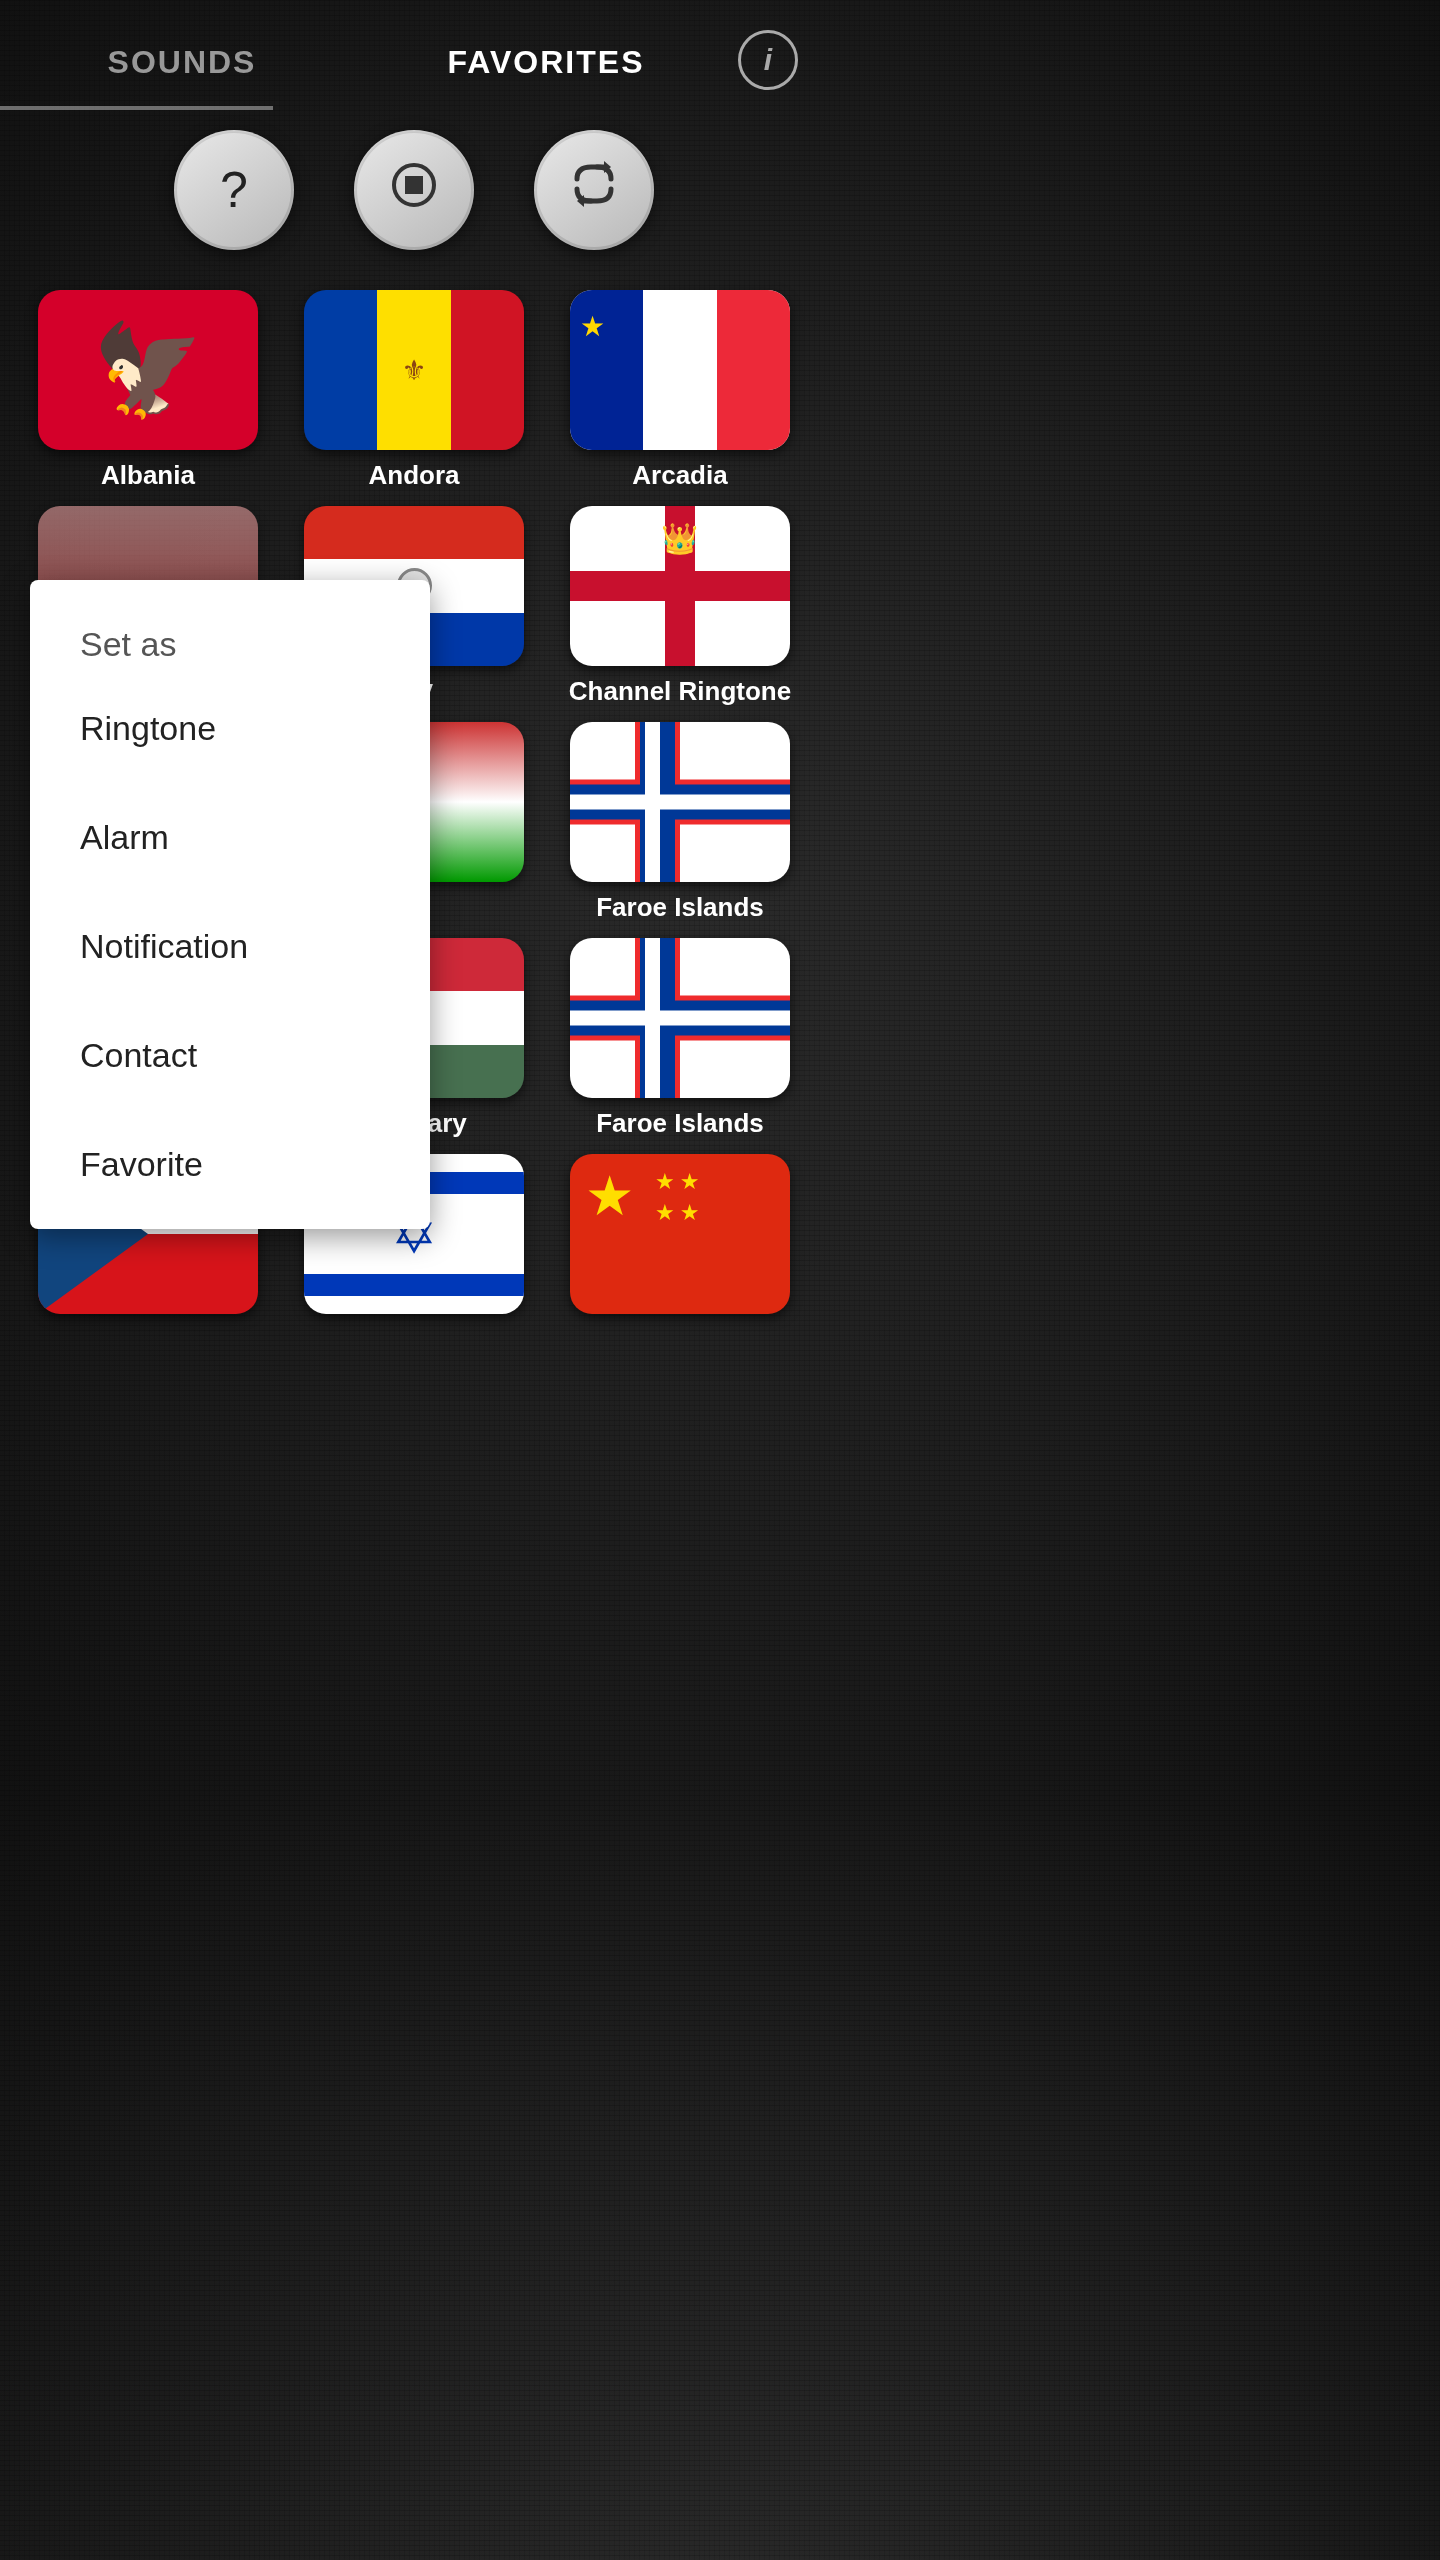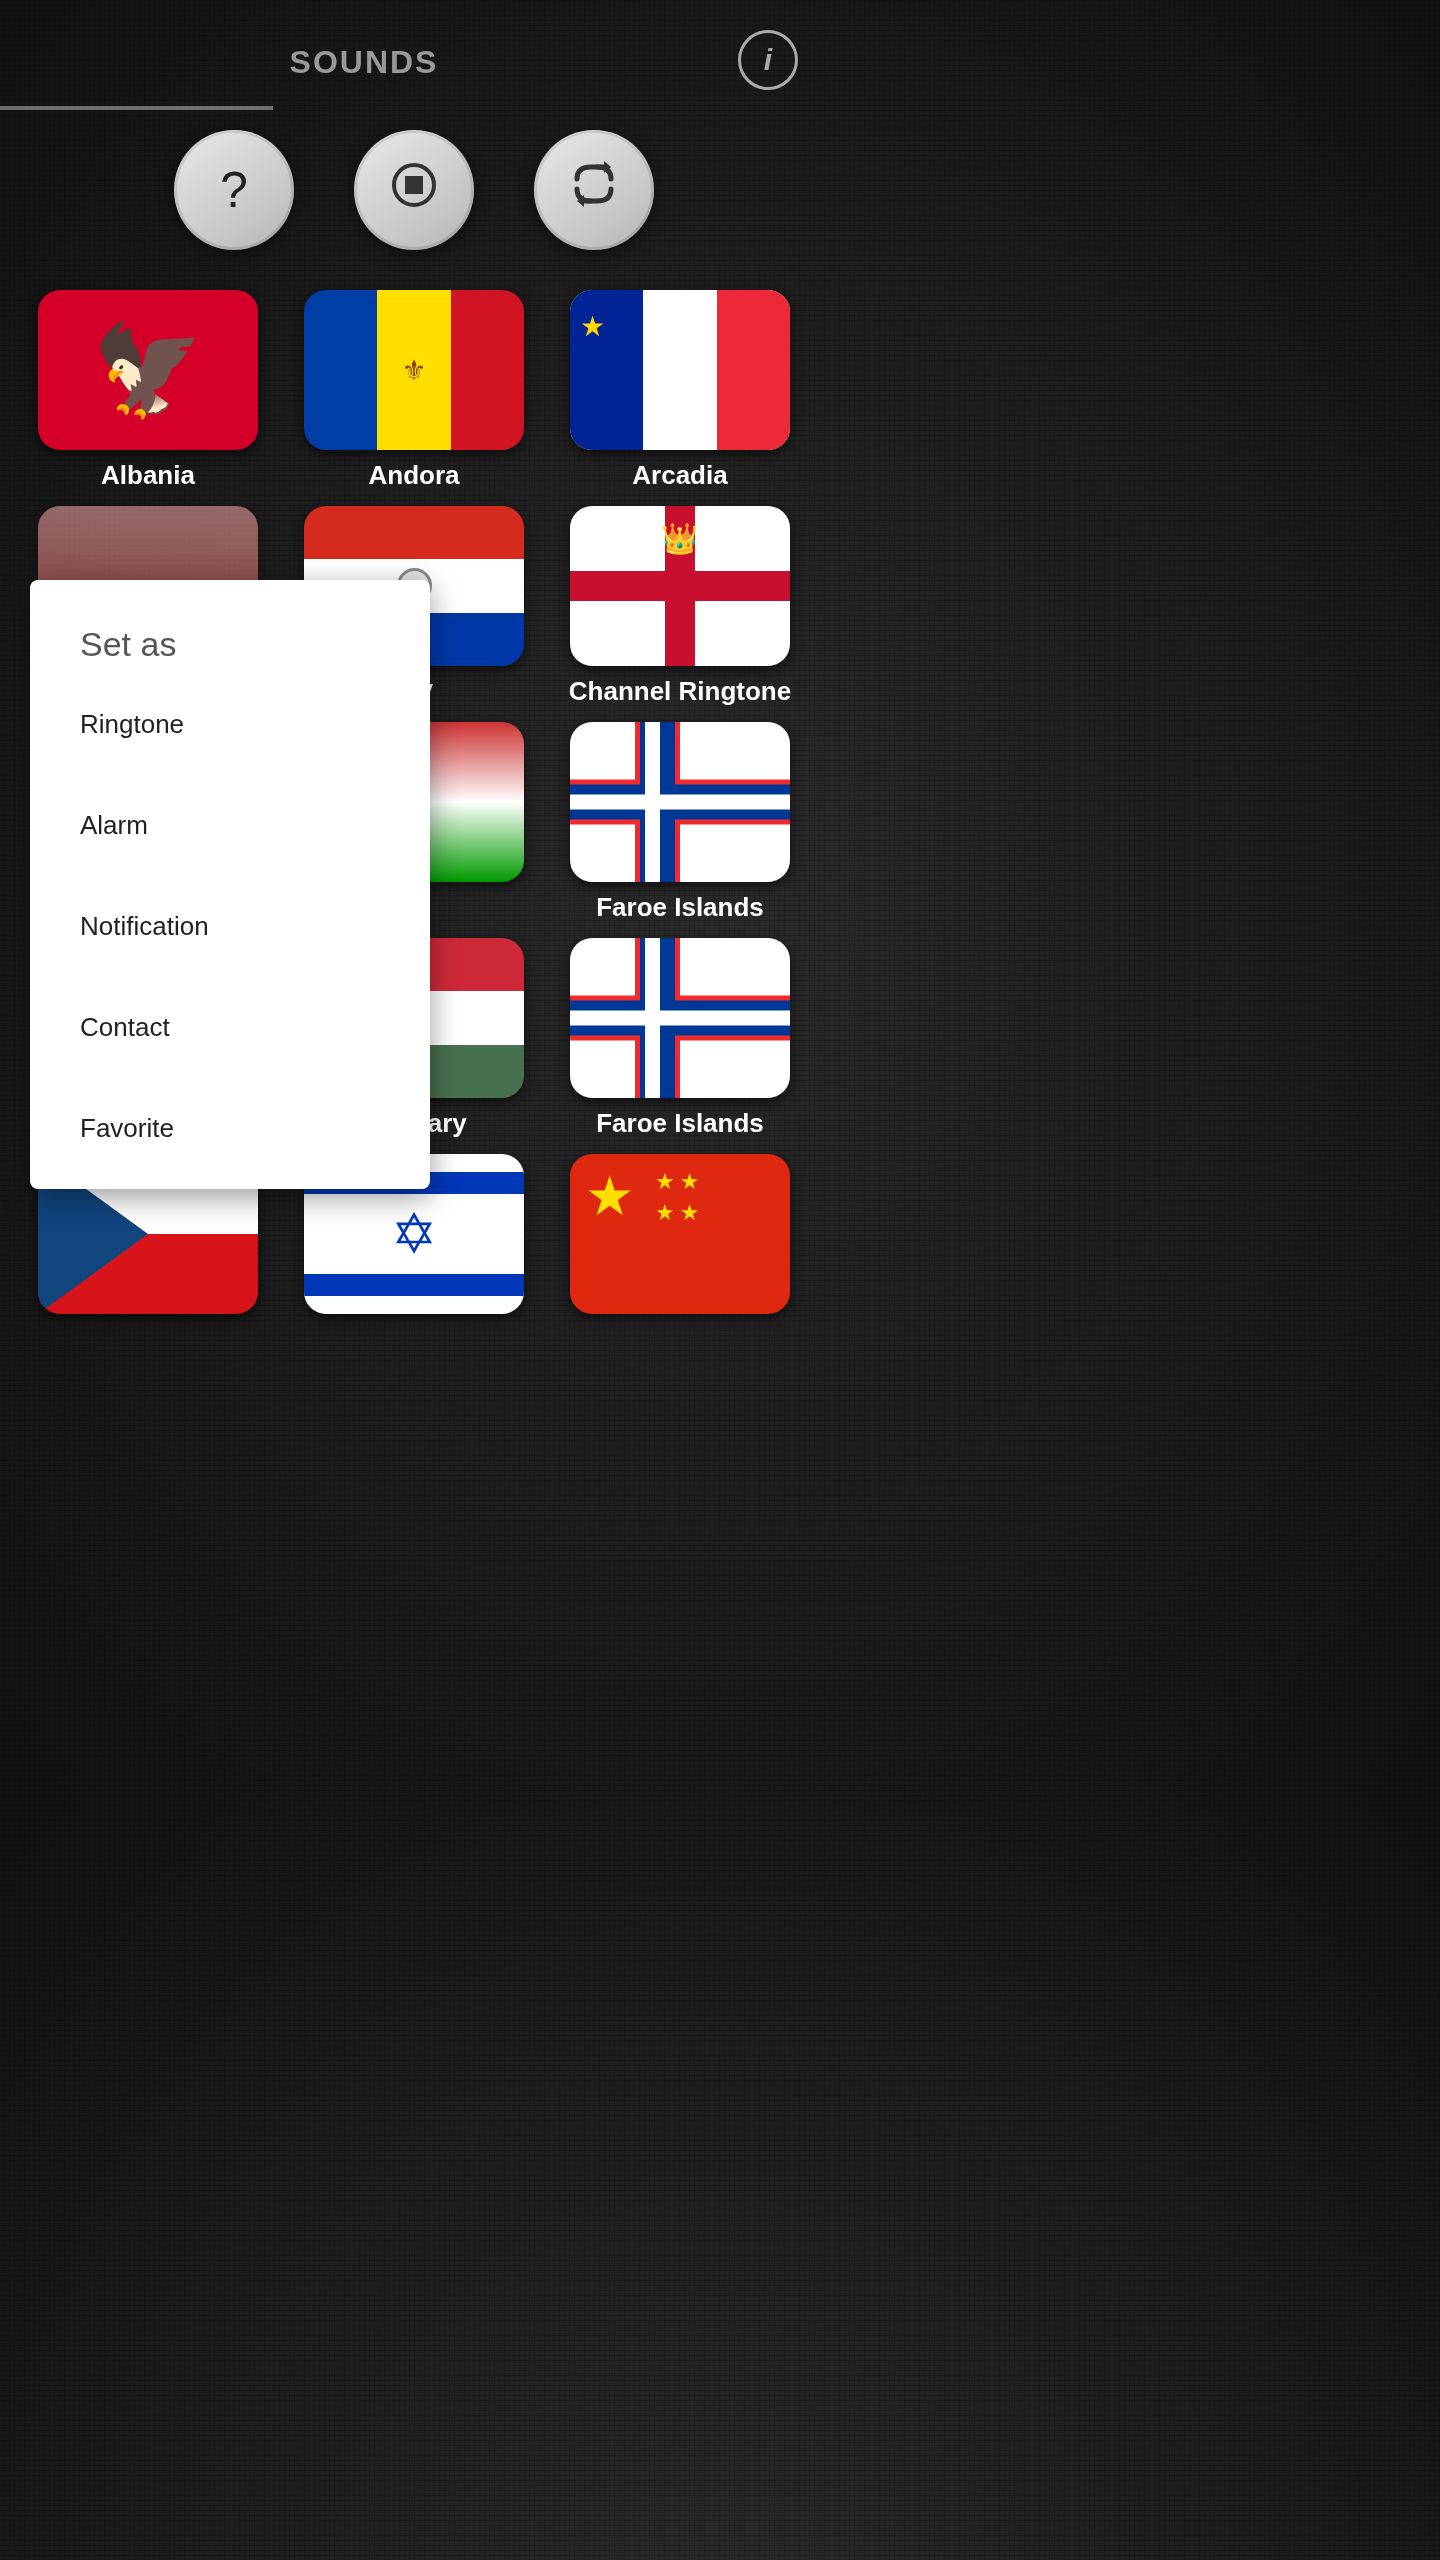--- a/index.html
+++ b/index.html
@@ -386,21 +386,21 @@
       background: #fff;
       border-radius: 8px;
       box-shadow: 0 8px 30px rgba(0,0,0,0.4);
       z-index: 100;
       padding: 10px 0;
       pointer-events: all;
     }
 
     .menu-item {
       padding: 35px 50px;
-      font-size: 26px;
+      font-size: 34px;
       color: #222;
       cursor: pointer;
       border-bottom: none;
     }
 
     .menu-section-label {
       padding: 35px 50px 10px;
       font-size: 34px;
       color: #555;
       font-weight: 400;
@@ -416,20 +416,23 @@
       width: 33%;
     }
   </style>
 </head>
 <body>
 
 <div class="header">
   <div class="tab tab-sounds">
     <span>SOUNDS</span>
     <div class="sounds-underline"></div>
+  </div>
+  <div class="tab tab-favorites">
+    <span>FAVORITES</span>
   </div>
   <div class="info-btn">
     <div class="info-circle">
       <span>i</span>
     </div>
   </div>
 </div>
 
 <div class="controls-row">
   <div class="ctrl-btn">

